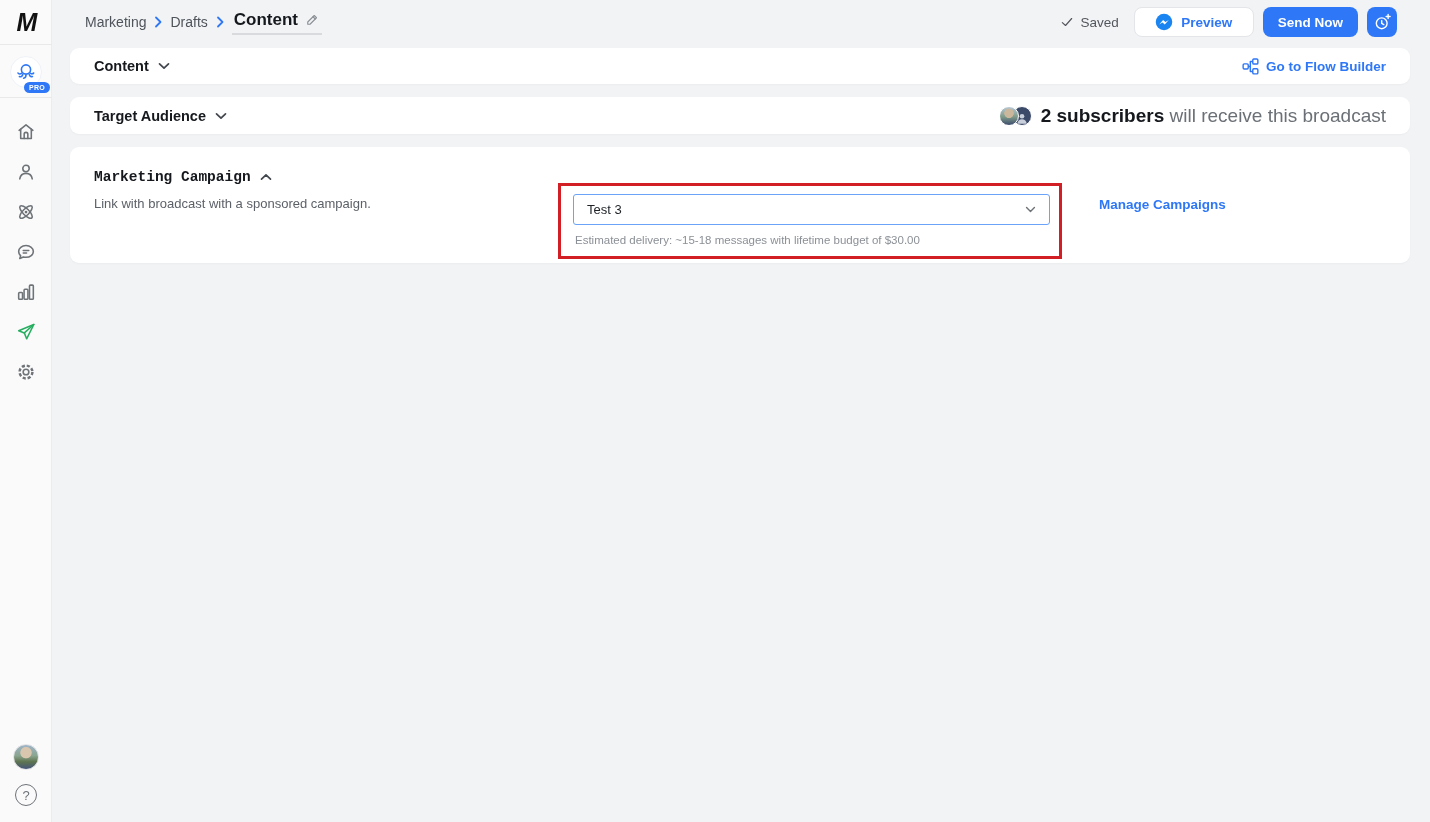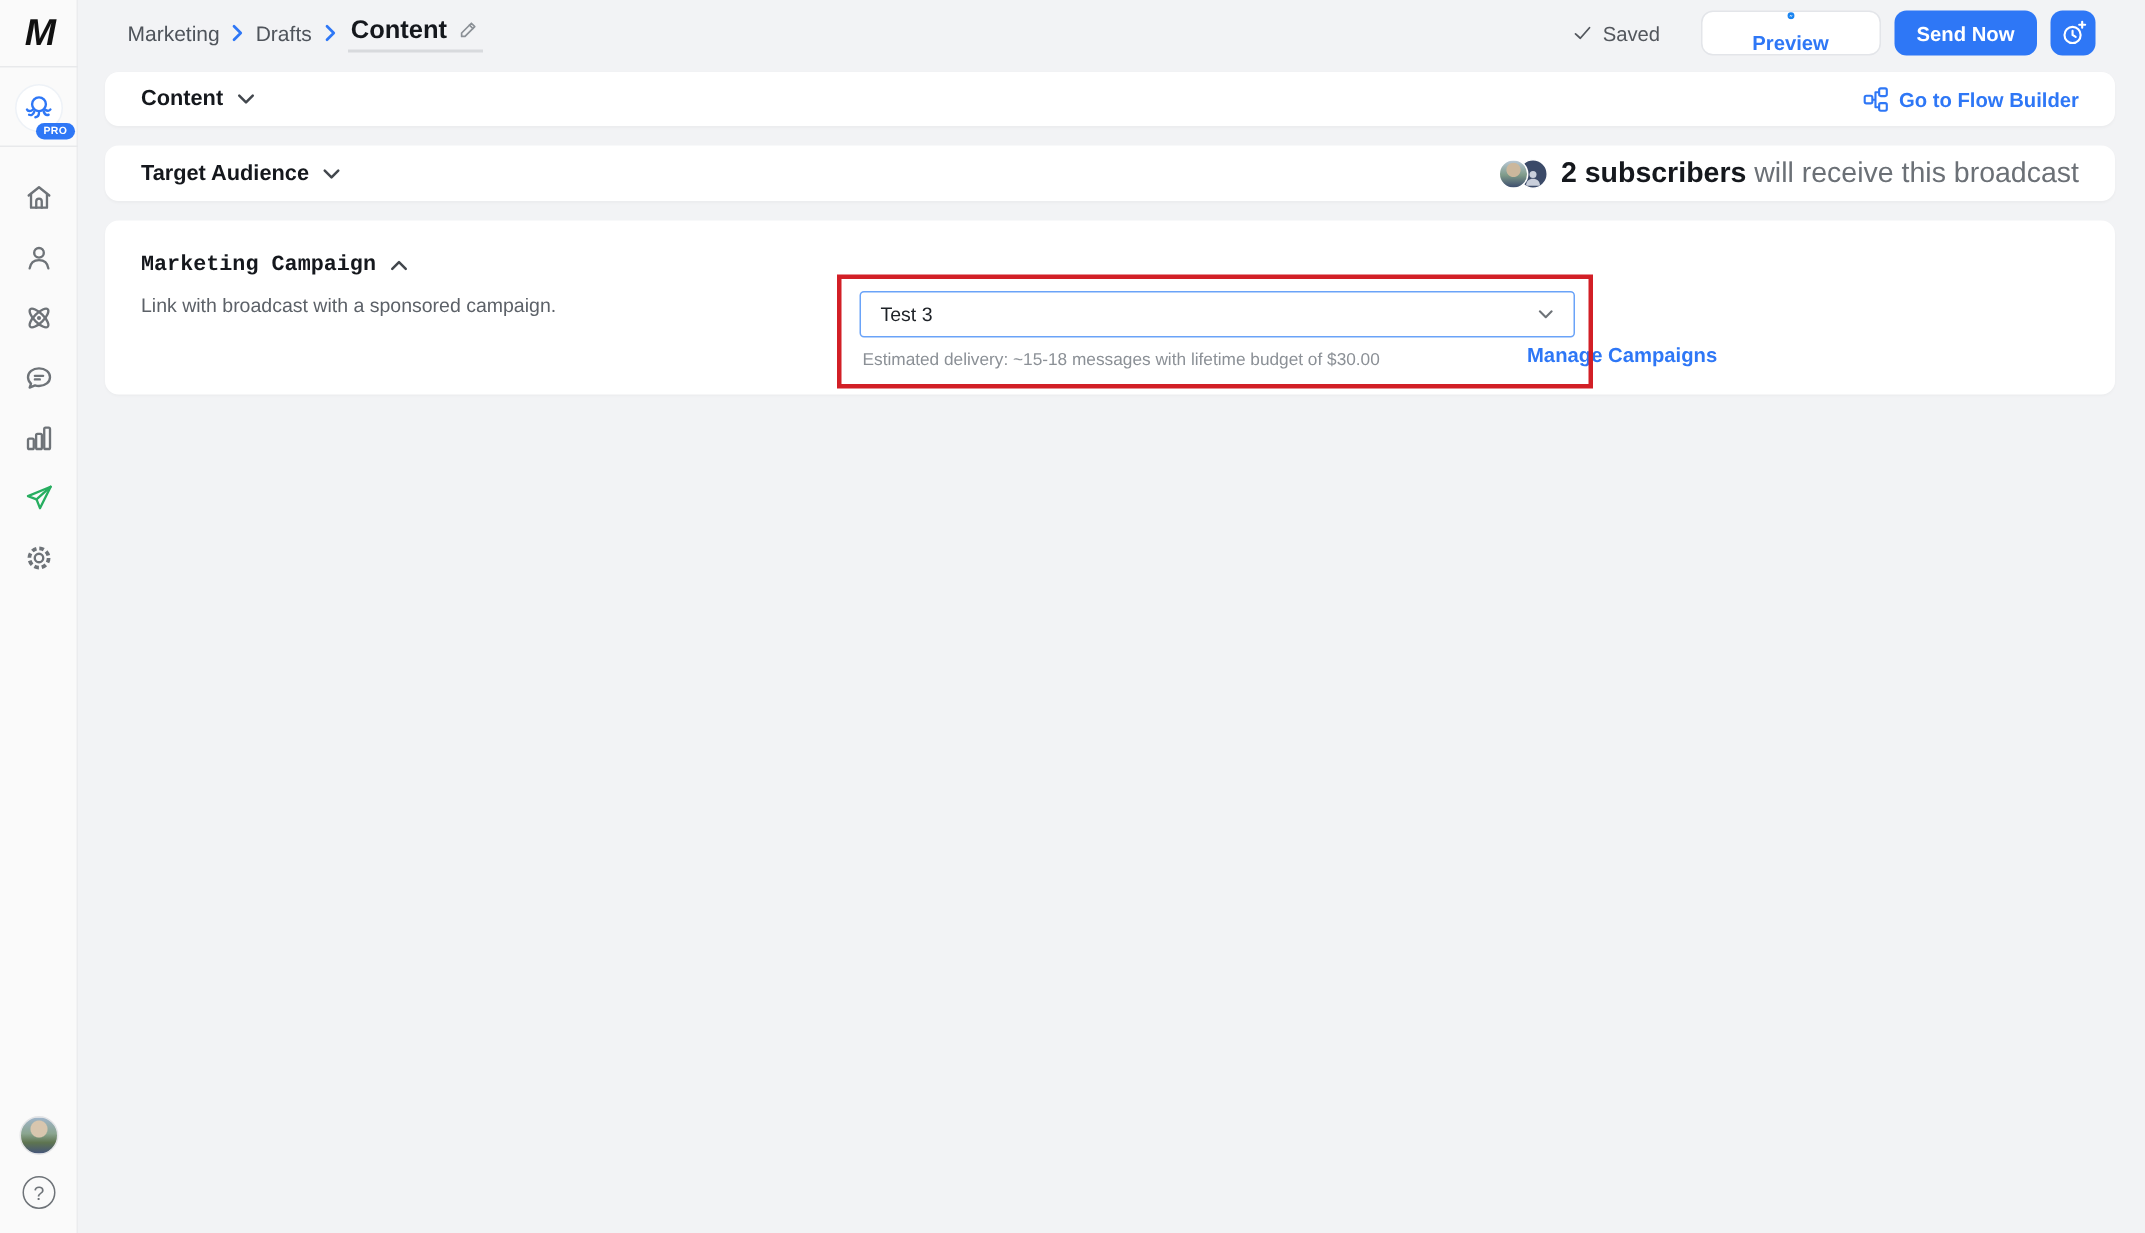--- a/index.html
+++ b/index.html
@@ -59,26 +59,25 @@
   }
   .breadcrumb { display:flex; align-items:center; gap:8px; font-size:14px; color:#4f545b; }
   .crumb { cursor:pointer; }
   .crumb-sep { color:#2e77f6; display:flex; align-items:center; }
   .current-title-wrap {
     display:flex; align-items:center; gap:7px;
     border-bottom:2px solid #d8dadd; padding:0 2px 3px 2px; cursor:text;
   }
   .current-title { font-size:17px; font-weight:bold; color:#15181d; }
   .topbar-right { display:flex; align-items:center; gap:9px; }
-  .saved { display:flex; align-items:center; gap:6px; font-size:13.5px; color:#53575d; margin-right:18px; }
+  .saved { display:flex; align-items:center; gap:6px; font-size:13.5px; color:#53575d; margin-right:6px; }
   .btn {
     height:30px; border-radius:8px; display:flex; align-items:center; justify-content:center;
     font-size:13.5px; font-weight:600; cursor:pointer; border:none;
     font-family:"Liberation Sans", sans-serif;
-    flex-direction:column;
   }
   .btn-preview { background:#fff; border:1px solid #e3e5e9; color:#2e77f6; padding:0 16px; gap:8px; width:120px; }
   .btn-send { background:#2e77f6; color:#fff; padding:0 15px; }
   .btn-schedule { background:#2e77f6; width:30px; padding:0; }
   
   .card {
     background:#fff; border-radius:9px; margin:0 20px 0 18px;
     box-shadow:0 1px 2px rgba(20,24,31,.03);
   }
   .card-row {
@@ -109,21 +108,21 @@
   .mc-head { position:absolute; left:24px; top:22px;font-family:Liberation Mono, monospace; }
   .mc-desc { position:absolute; left:24px; top:49px; font-size:13px; color:#5c6168; }
   .mc-select {
     position:absolute; left:503px; top:47px; width:477px; height:31px;
     border:1px solid #6aa3f8; border-radius:3px; background:#fff;
     display:flex; align-items:center; justify-content:space-between;
     padding:0 13px; cursor:pointer;
   }
   .mc-select-value { font-size:13px; color:#1e2227; }
   .mc-estimate { position:absolute; left:505px; top:87px; font-size:11.5px; color:#8b9096; }
-  .mc-manage { position:absolute; left:948px; top:50px;margin-top:32px; }
+  .mc-manage { position:absolute; left:1029px; top:50px; }
   
   .annotation-box {
     position:absolute; left:558px; top:183px; width:504px; height:76px;
     border:3px solid #d21f26; z-index:20; pointer-events:none;
   }
 </style>
 </head>
 <body>
 
 <div class="sidebar">

